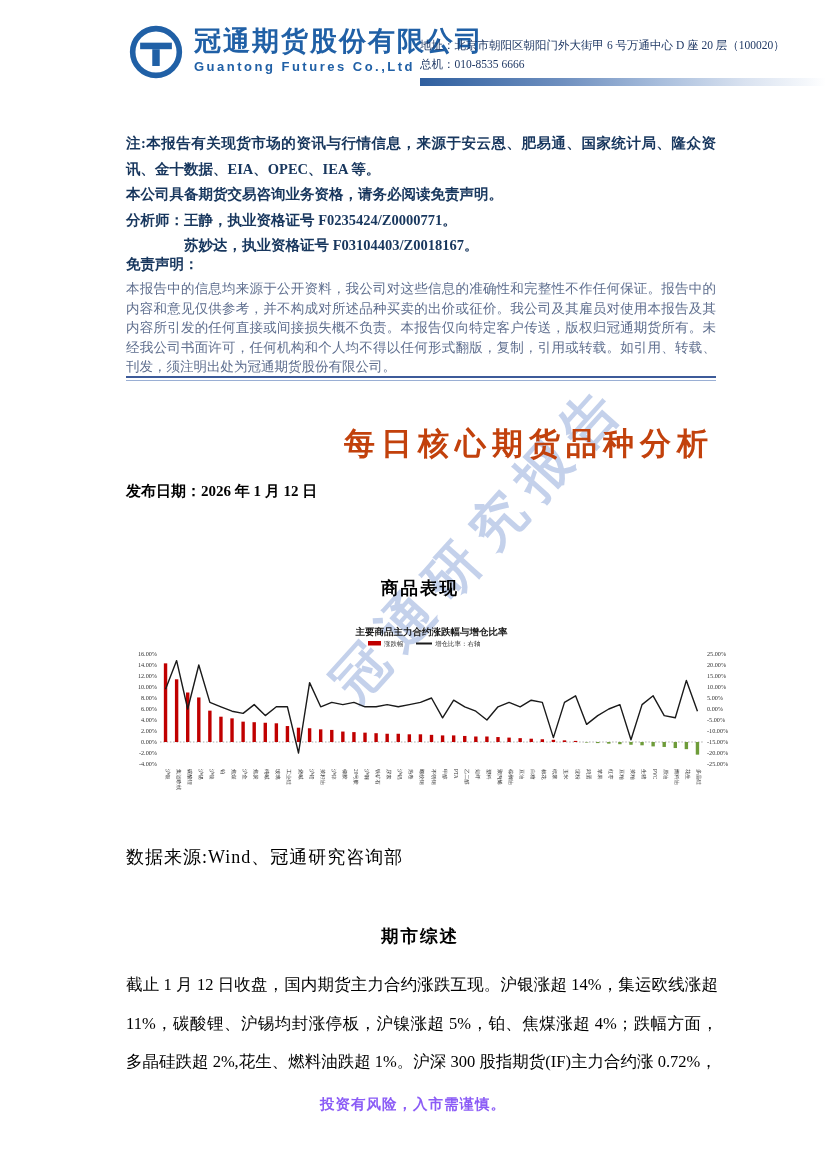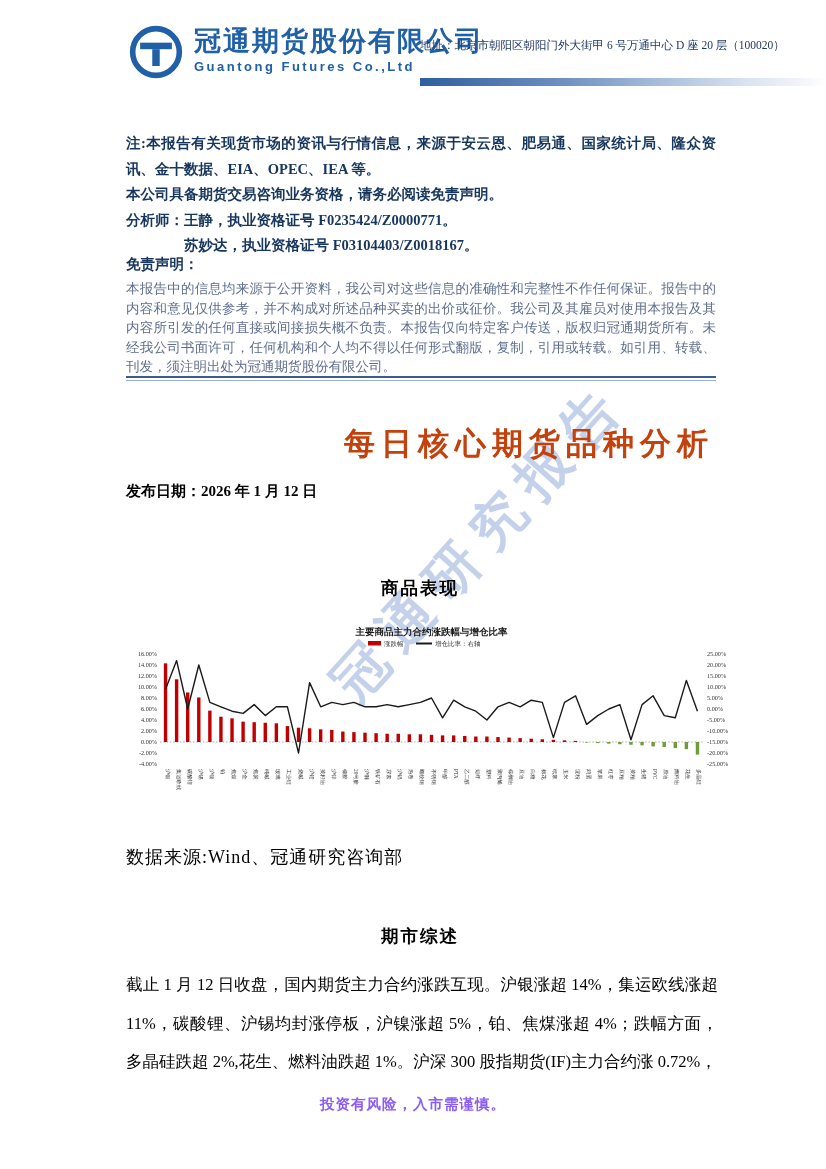--- a/index.html
+++ b/index.html
@@ -59,20 +59,21 @@
       <rect x="26" y="27" width="8" height="18" fill="#2060A6"></rect>
     </svg>
   </span>
   <div class="brand">
     <div class="brand-cn">冠通期货股份有限公司</div>
     <div class="brand-en">Guantong Futures Co.,Ltd</div>
   </div>
 </div>
 <div id="contact" class="abs">
   <div>地址：北京市朝阳区朝阳门外大街甲 6 号万通中心 D 座 20 层（100020）</div>
+  <div>总机：010-8535 6666</div>
 </div>
 <div id="grad-bar" class="abs"></div>
 
 <div id="notes" class="abs">
   <p>注:本报告有关现货市场的资讯与行情信息，来源于安云恩、肥易通、国家统计局、隆众资讯、金十数据、EIA、OPEC、IEA 等。</p>
   <p>本公司具备期货交易咨询业务资格，请务必阅读免责声明。</p>
   <p>分析师：王静，执业资格证号 F0235424/Z0000771。</p>
   <p class="indent2">苏妙达，执业资格证号 F03104403/Z0018167。</p>
 </div>
 

